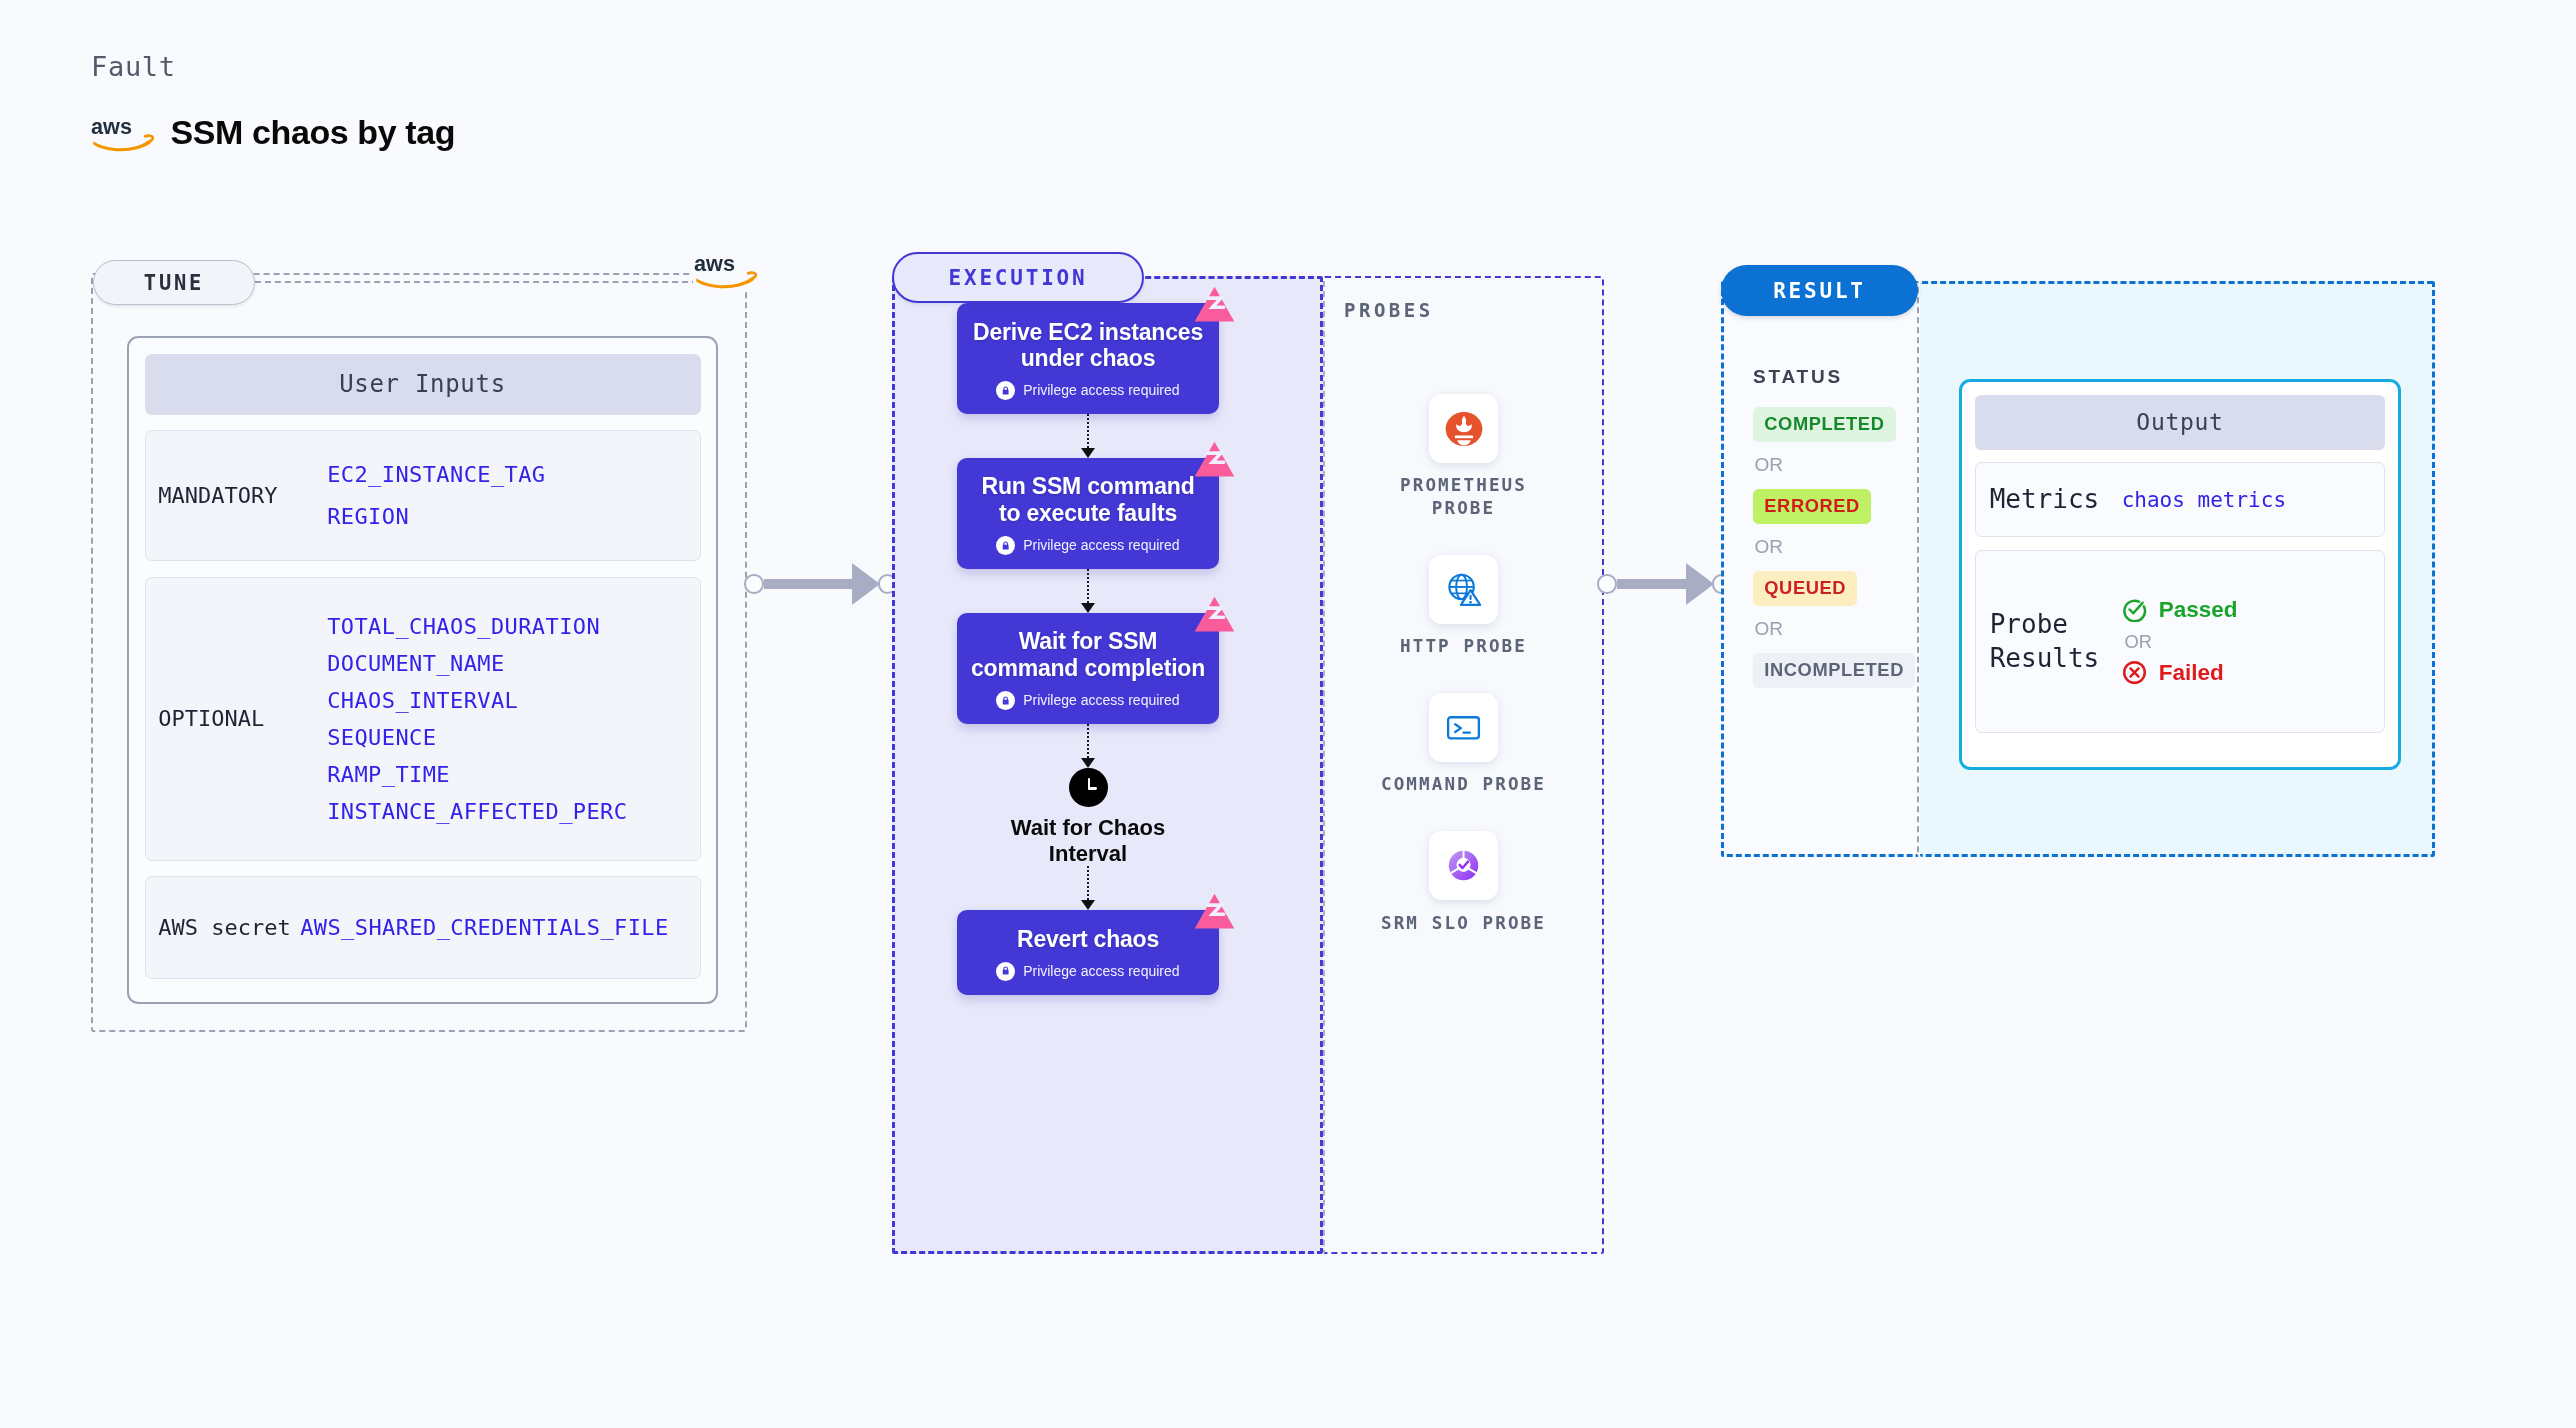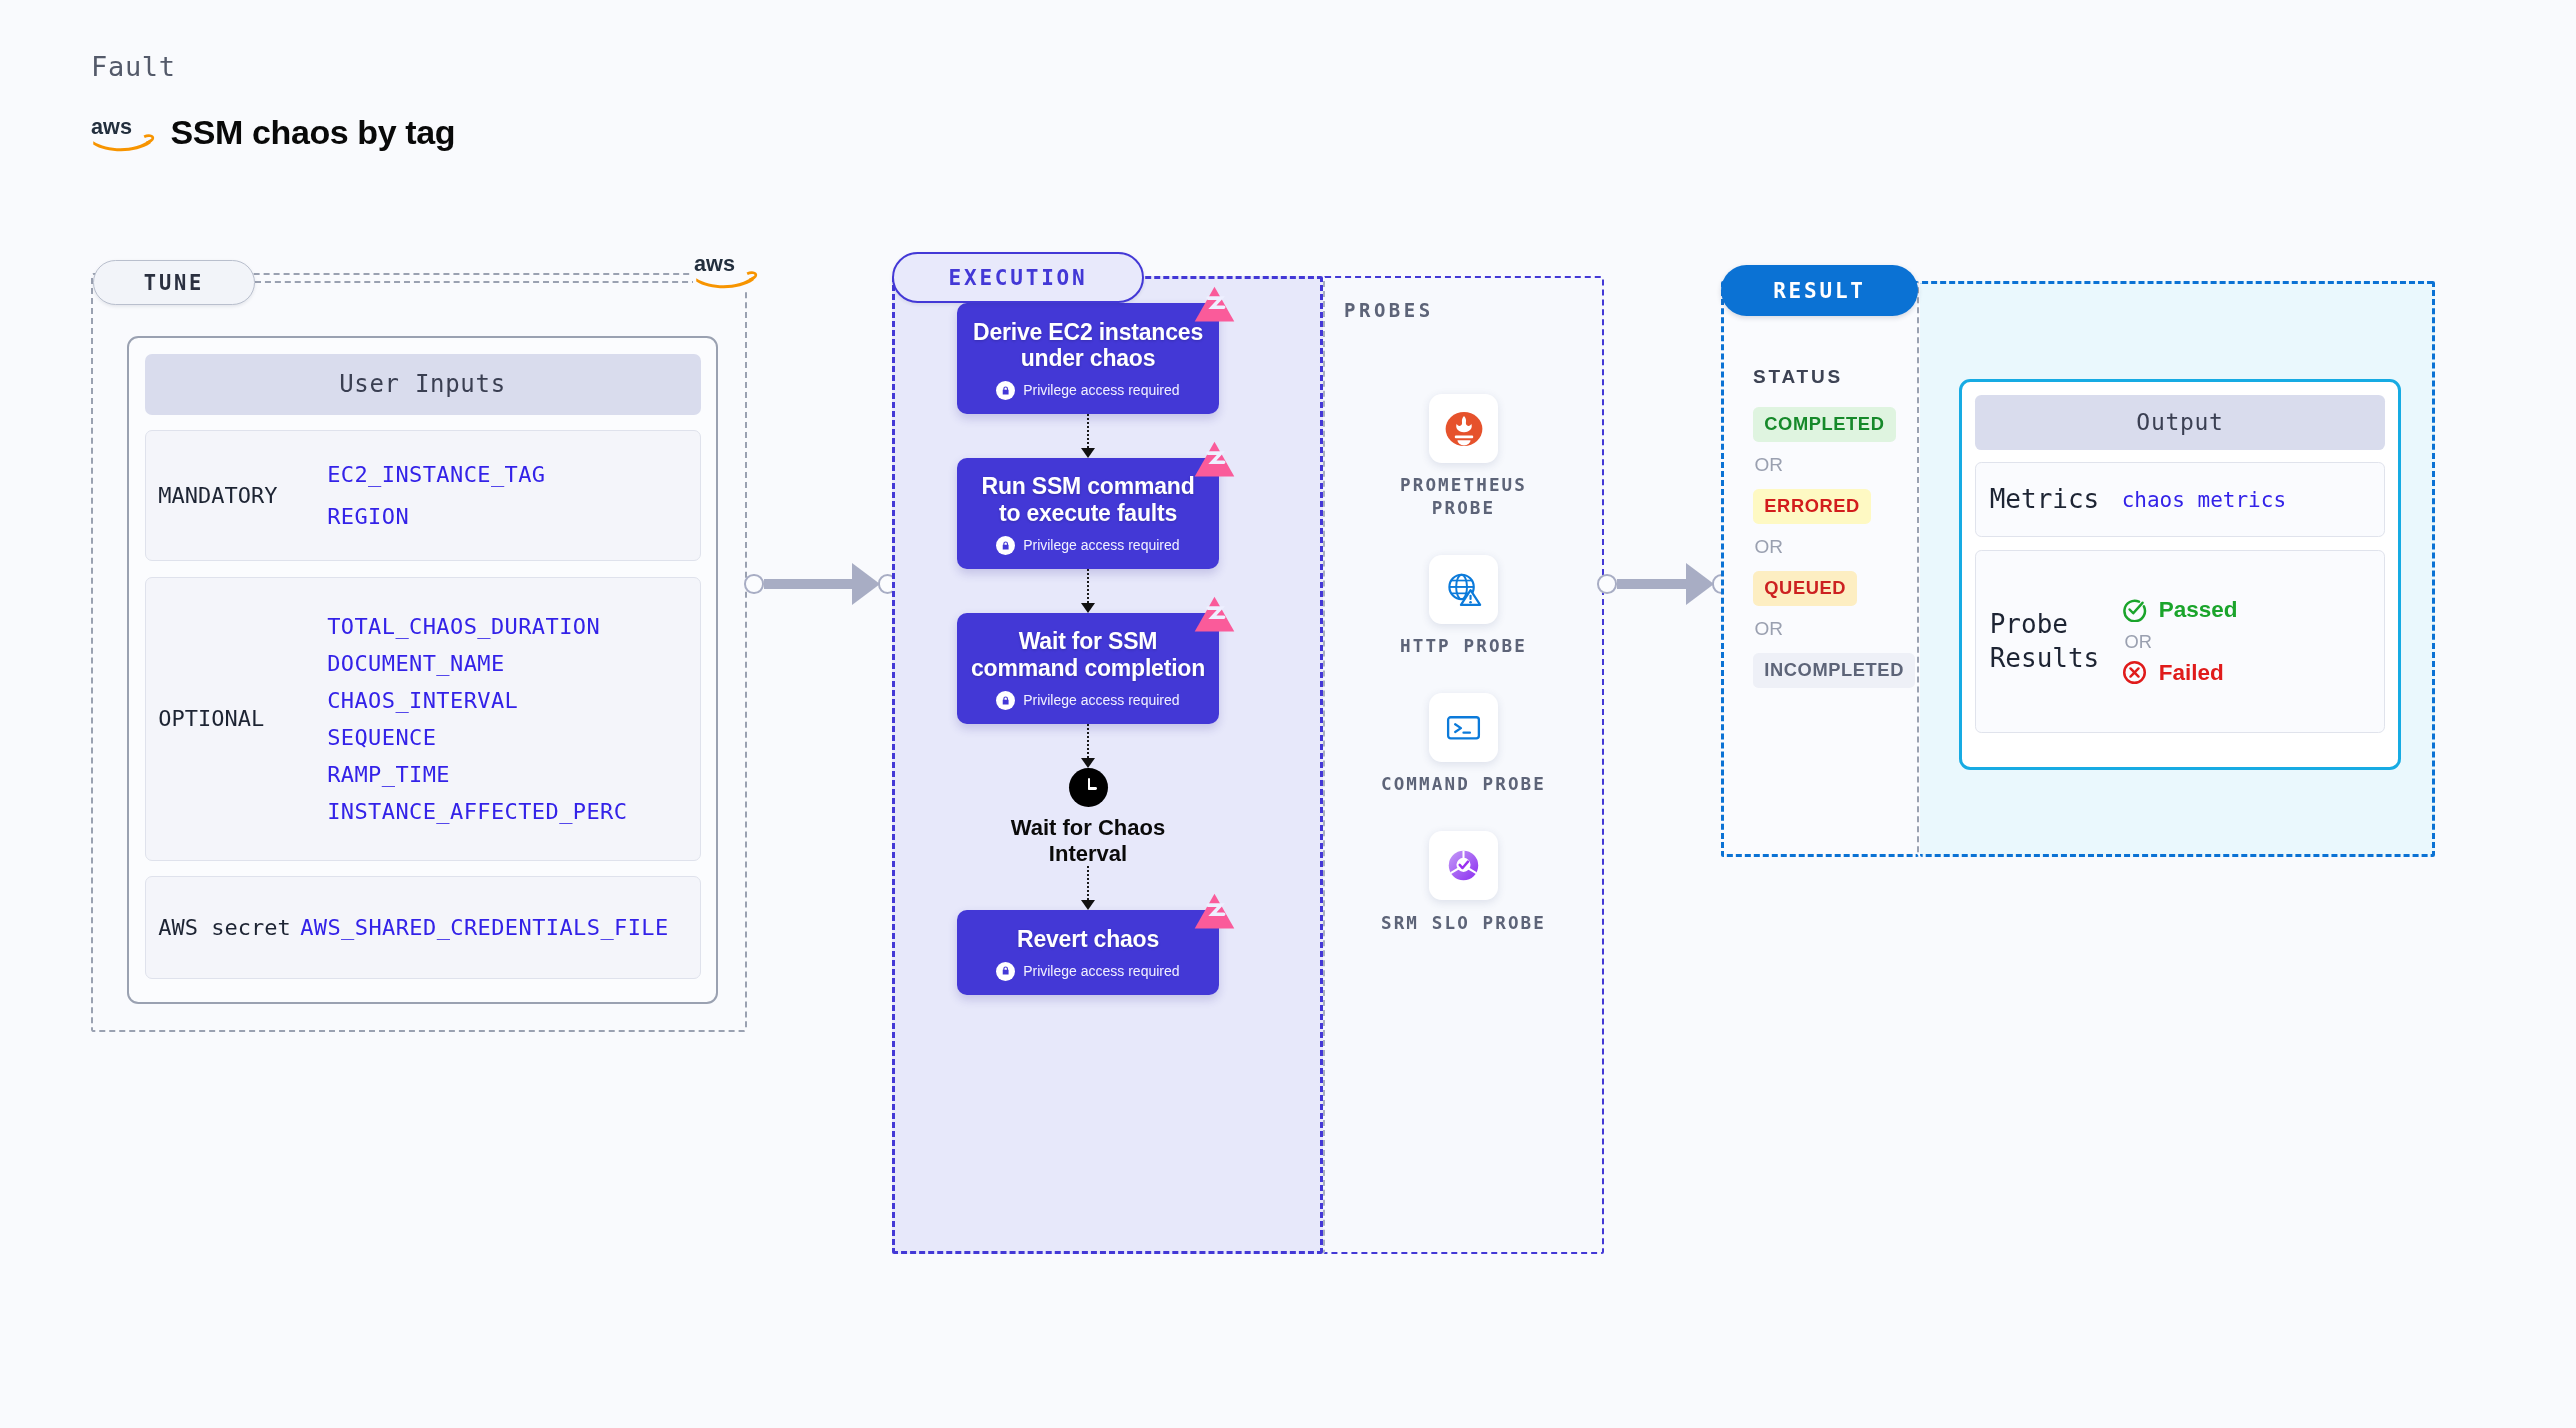--- a/index.html
+++ b/index.html
@@ -438,21 +438,21 @@
   </div>
 
   <div class="dashed-box" id="result-output-box"></div>
   <div class="dashed-box" id="result-status-box"></div>
   <div class="pill pill-result">RESULT</div>
 
   <div class="status-label">STATUS</div>
   <div class="status-stack">
     <span class="chip" style="background:#dff4e0;color:#16892a">COMPLETED</span>
     <span class="or">OR</span>
-    <span class="chip" style="background:#fef9c3;color:#d21c1c">ERRORED</span>
+    <span class="chip" style="background:#bef264;color:#d21c1c">ERRORED</span>
     <span class="or">OR</span>
     <span class="chip" style="background:#fdeec2;color:#cc2121">QUEUED</span>
     <span class="or">OR</span>
     <span class="chip" style="background:#eef0f7;color:#5d6478">INCOMPLETED</span>
   </div>
 
   <div class="output-card">
     <div class="out-header">Output</div>
 
     <div class="out-row" style="height:75px">

